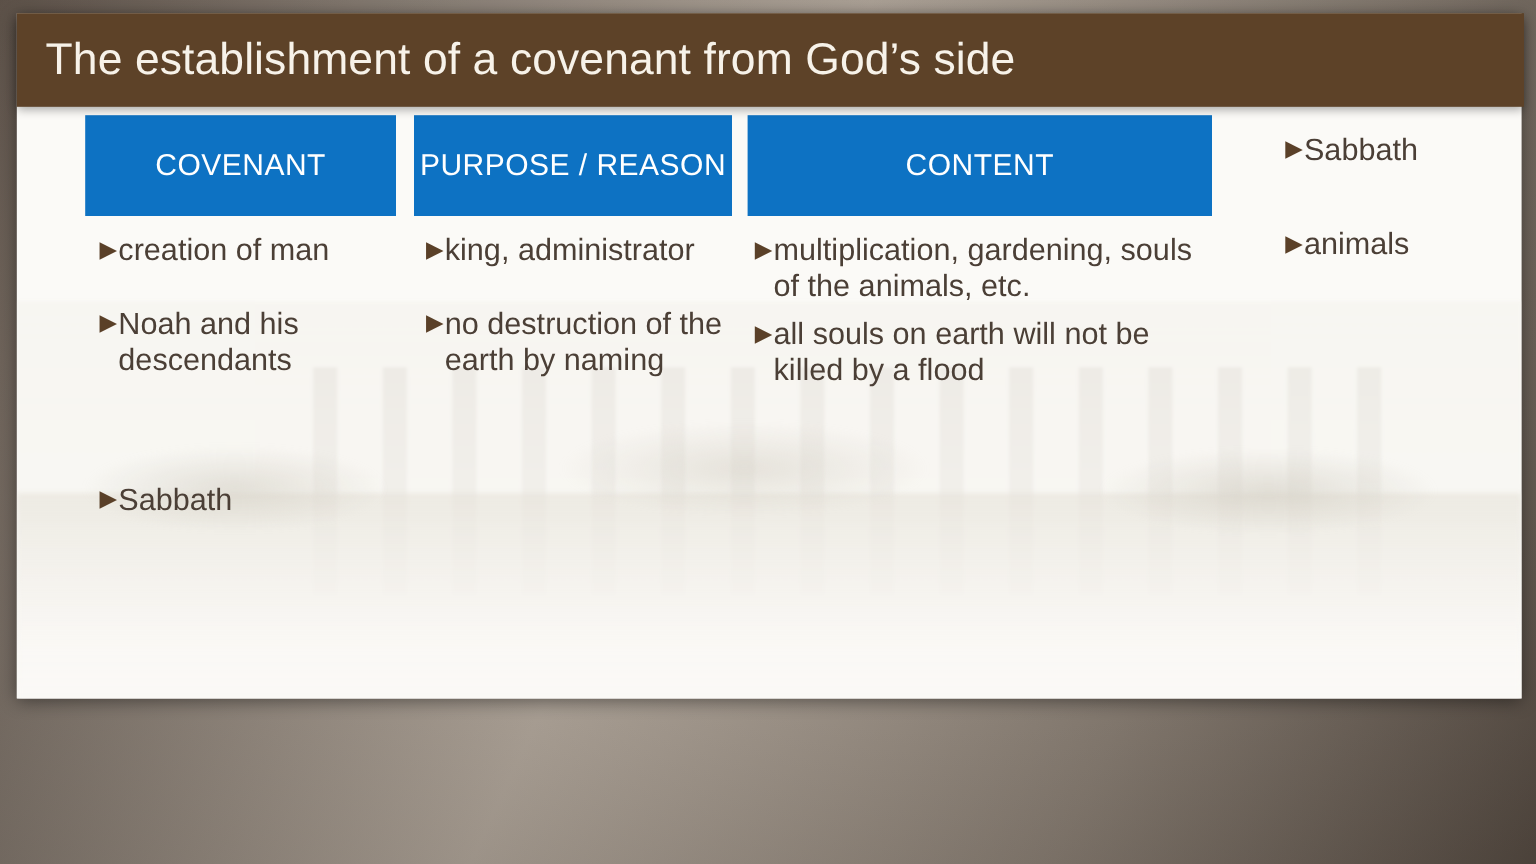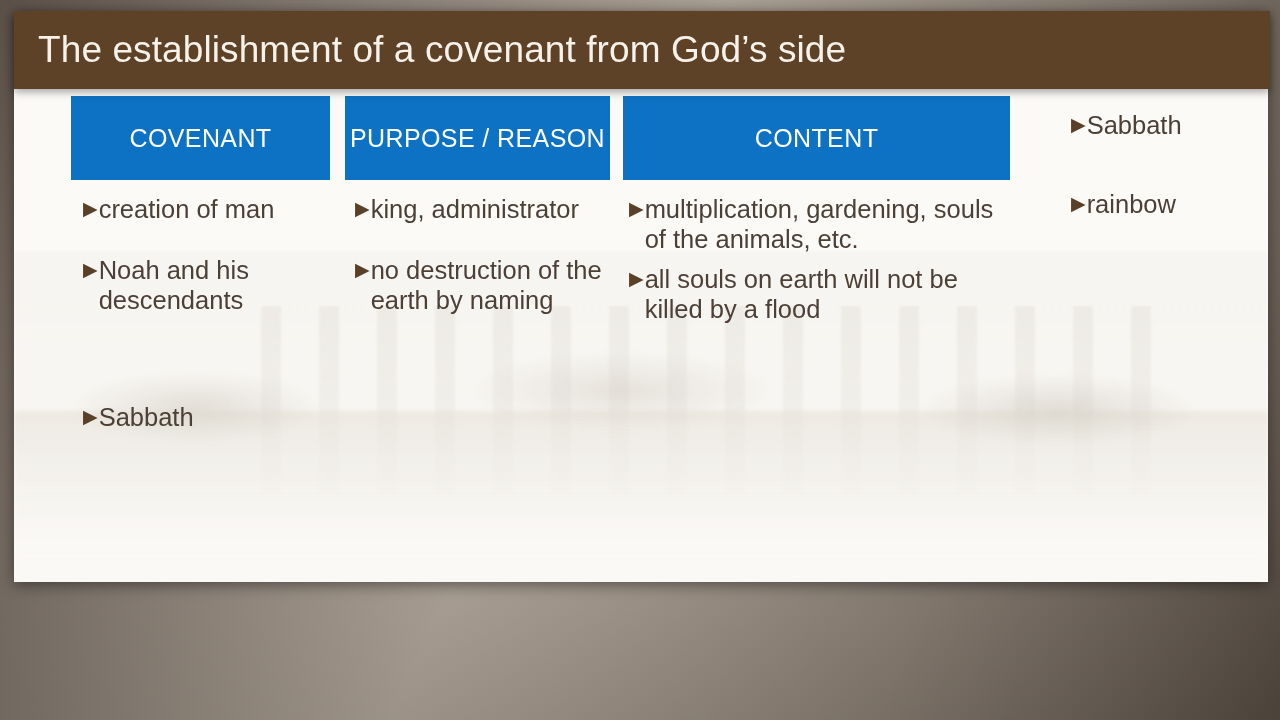--- a/index.html
+++ b/index.html
@@ -231,21 +231,21 @@
       </div>
 
       <div class="col" id="col-signs">
         <div class="col-body">
           <div class="bullet-item">
             <span class="bullet-mark">▶</span>
             <span class="bullet-text">Sabbath</span>
           </div>
           <div class="bullet-item">
             <span class="bullet-mark">▶</span>
-            <span class="bullet-text">rainbow</span>
+            <span class="bullet-text">animals</span>
           </div>
         </div>
       </div>
 
     </div>
   </div>
 
   <div class="title-bar">
     <div class="title-text">The establishment of a covenant from God’s side</div>
   </div>

